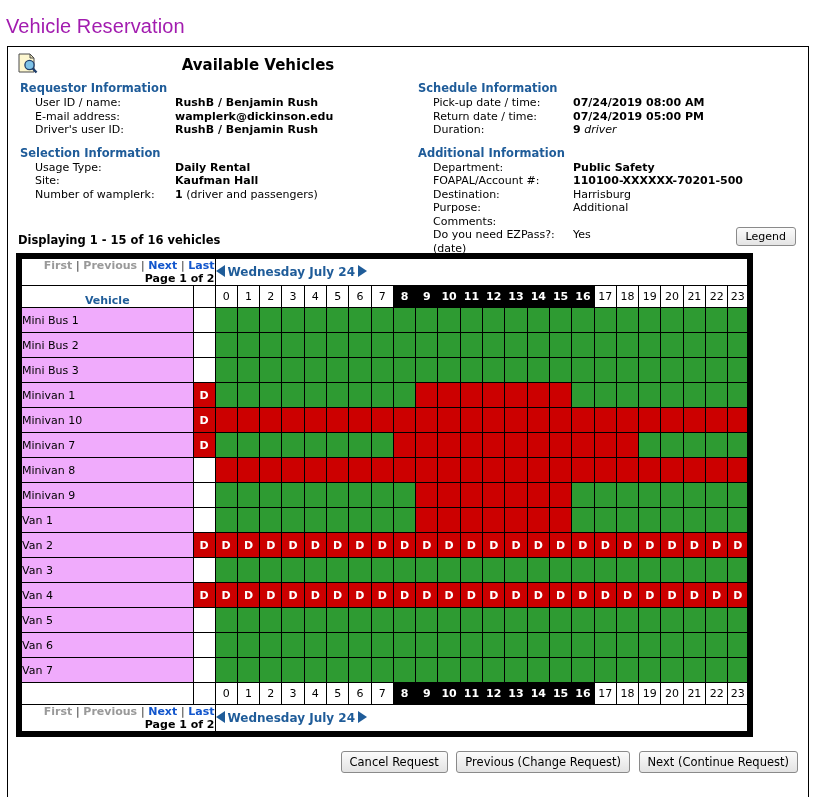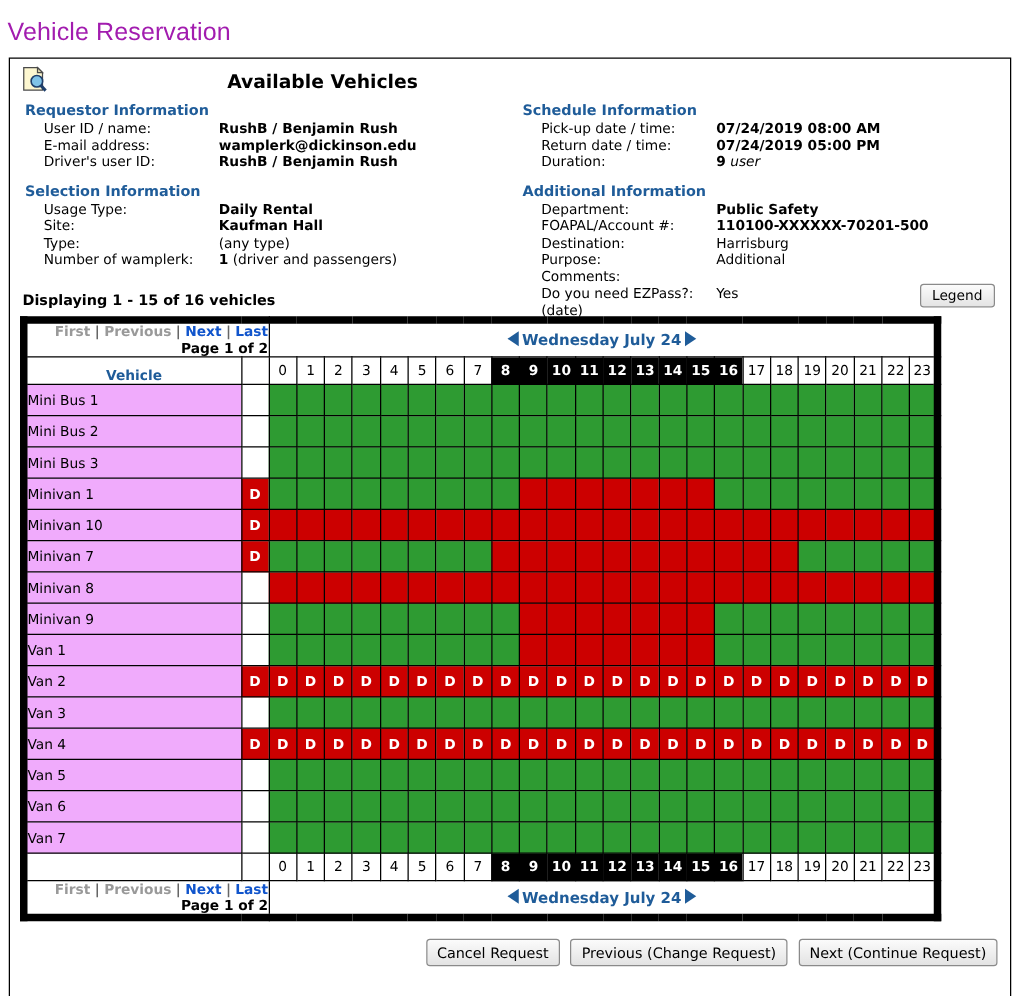--- a/index.html
+++ b/index.html
@@ -142,21 +142,20 @@
     text-align: right;
     line-height: 13px;
     white-space: nowrap;
   }
   .nav-dis { color: #999999; font-weight: bold; }
   .nav-link { color: #1155cc; font-weight: bold; text-decoration: none; cursor: pointer; }
   .nav-sep { color: #666; font-weight: bold; }
   .page-of { font-weight: bold; color: #000; display: block; text-align: right; }
 
   td.daynav {
-    text-align: center;
     vertical-align: middle;
     height: 20px;
   }
   .daynav-inner {
     display: inline-block;
     color: #1f5c99;
     font-weight: bold;
     font-size: 12px;
     white-space: nowrap;
   }
@@ -291,24 +290,20 @@
         <tbody>
             <tr>
           <td class="k">Usage Type:</td>
           <td class="v b">Daily Rental</td>
         </tr>
         <tr>
           <td class="k">Site:</td>
           <td class="v b">Kaufman Hall</td>
         </tr>
         <tr>
-          <td class="k">Type:</td>
-          <td class="v">(any type)</td>
-        </tr>
-        <tr>
           <td class="k">Number of wamplerk:</td>
           <td class="v"><span class="b">1</span><span> (driver and passengers)</span></td>
         </tr>
       </tbody>
         </table>
     </div>
 
     <div class="info-col col-right">
       <div class="grp-title">Schedule Information</div>
       <table class="kv">
@@ -316,21 +311,21 @@
             <tr>
           <td class="k">Pick-up date / time:</td>
           <td class="v b">07/24/2019 08:00 AM</td>
         </tr>
         <tr>
           <td class="k">Return date / time:</td>
           <td class="v b">07/24/2019 05:00 PM</td>
         </tr>
         <tr>
           <td class="k">Duration:</td>
-          <td class="v"><span class="b">9</span><span class="i"> user</span></td>
+          <td class="v"><span class="b">9</span><span class="i"> driver</span></td>
         </tr>
       </tbody>
         </table>
 
       <div class="grp-title second">Additional Information</div>
       <table class="kv">
         <tbody>
             <tr>
           <td class="k">Department:</td>
           <td class="v b">Public Safety</td>

